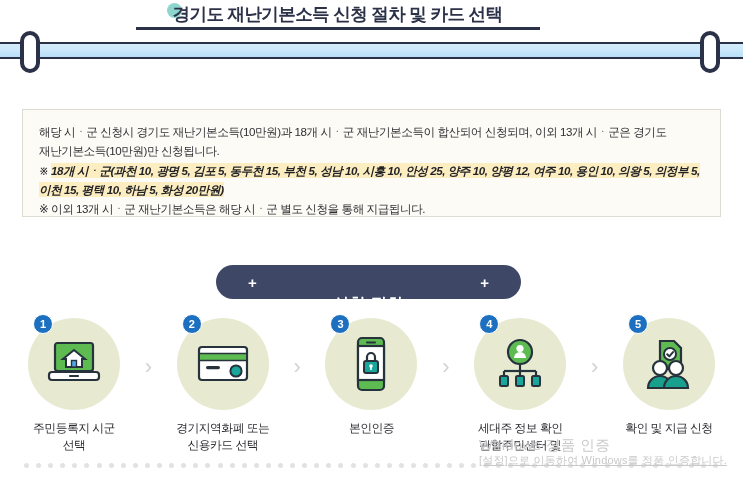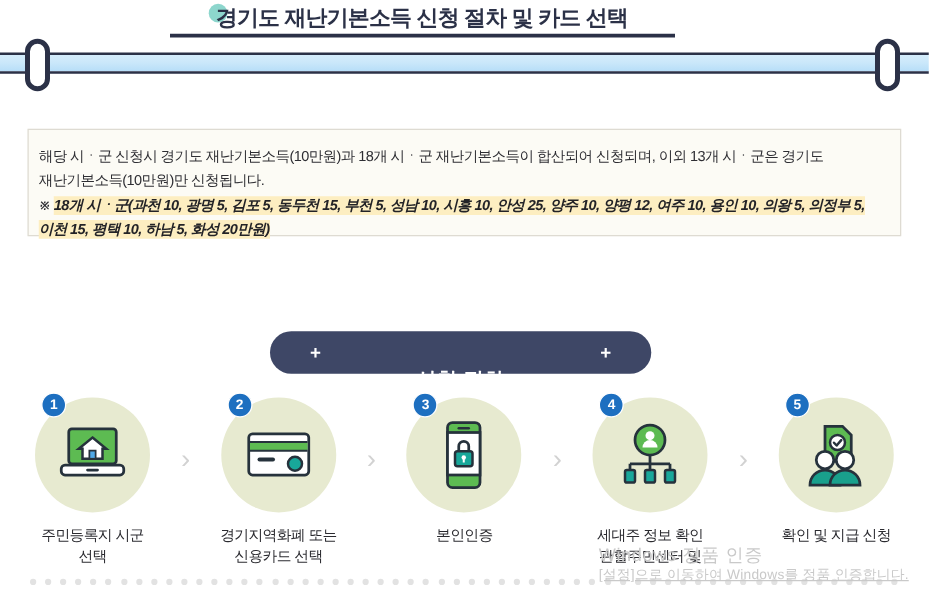--- a/index.html
+++ b/index.html
@@ -41,23 +41,23 @@
   }
   .deco-pin {
     position:absolute; top:31px; width:20px; height:42px;
     border:4px solid #2b3147; border-radius:11px; background:#ffffff;
   }
   .deco-pin.left  { left:20px; }
   .deco-pin.right { left:700px; }
 
   
   .info-box {
-    position:absolute; left:22px; top:103px; width:699px; height:86px;
+    position:absolute; left:22px; top:109px; width:699px; height:108px;
     background:#fcfbf5; border:1px solid #dedbd2;
-    padding:13px 16px 0 8px;
+    padding:13px 16px 0 16px;
   }
   .info-line {
     font-size:11.6px; color:#2e2e33; line-height:1.62;
     letter-spacing:-0.45px; white-space:nowrap;
   }
   .info-line.wrapline { white-space:normal; }
   .hl { background:#fdeec1; font-weight:bold; color:#232327; padding:1px 0; }
   .info-list { line-height:1.68;font-style:italic; }
 
   
@@ -129,20 +129,21 @@
   </div>
 
   <div class="deco-bar"></div>
   <div class="deco-pin left"></div>
   <div class="deco-pin right"></div>
 
   <div class="info-box">
     <div class="info-line">해당 시ㆍ군 신청시 경기도 재난기본소득(10만원)과 18개 시ㆍ군 재난기본소득이 합산되어 신청되며, 이외 13개 시ㆍ군은 경기도</div>
     <div class="info-line">재난기본소득(10만원)만 신청됩니다.</div>
     <div class="info-line wrapline info-list"><span>※ </span><span class="hl">18개 시ㆍ군(과천 10, 광명 5, 김포 5, 동두천 15, 부천 5, 성남 10, 시흥 10, 안성 25, 양주 10, 양평 12, 여주 10, 용인 10, 의왕 5, 의정부 5, 이천 15, 평택 10, 하남 5, 화성 20만원)</span></div>
+    <div class="info-line">※ 이외 13개 시ㆍ군 재난기본소득은 해당 시ㆍ군 별도 신청을 통해 지급됩니다.</div>
   </div>
 
   <div class="banner">
     <span class="banner-plus">+</span>
     <span class="banner-title">신청 절차</span>
     <span class="banner-plus">+</span>
   </div>
 
   <div class="steps">
 

